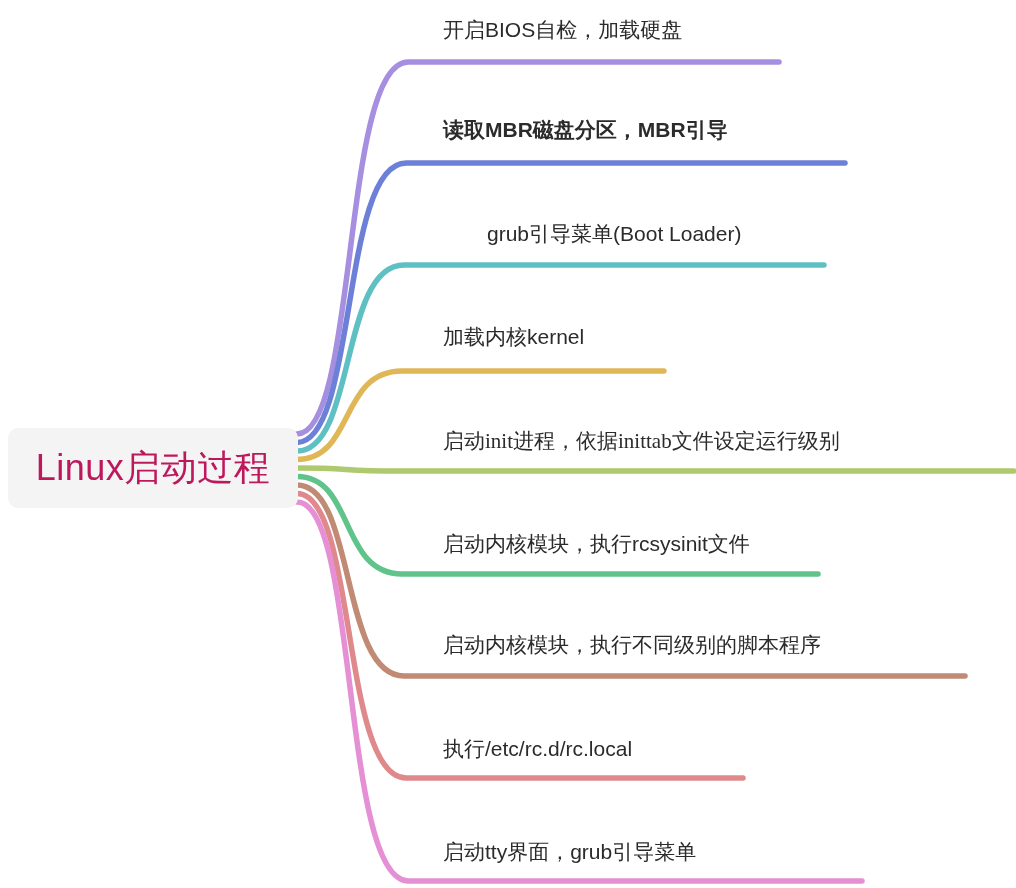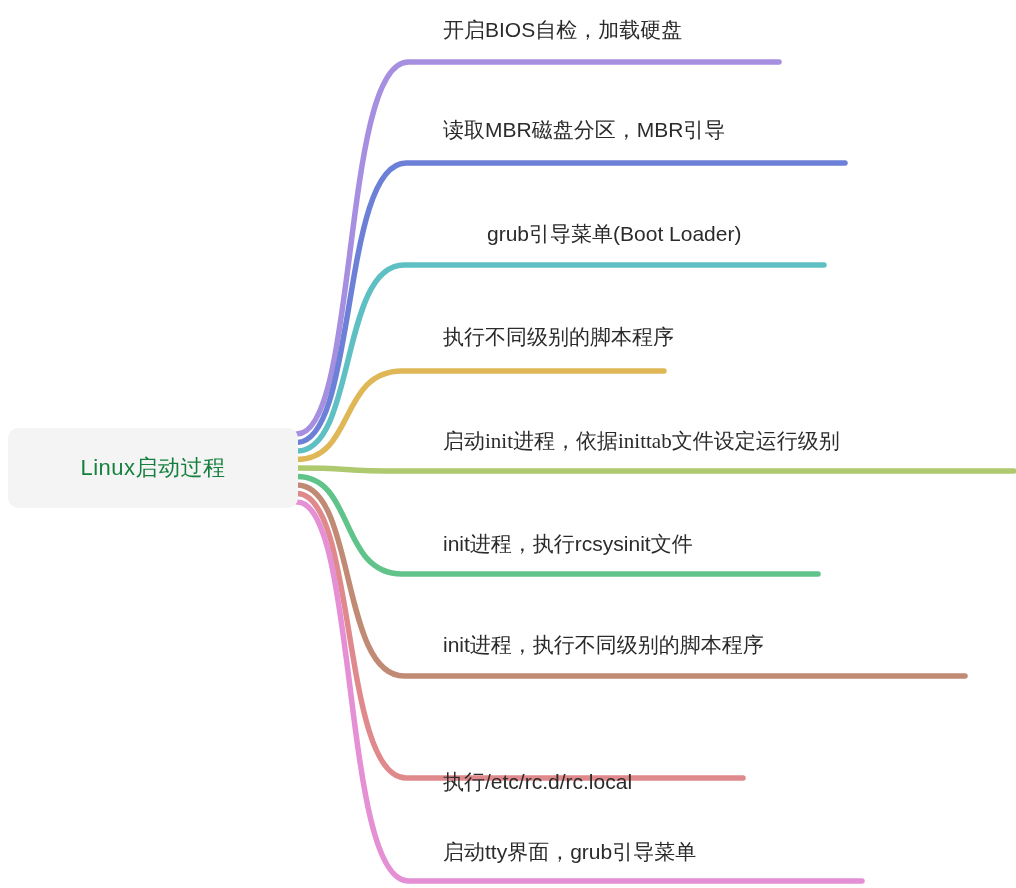--- a/index.html
+++ b/index.html
@@ -36,22 +36,22 @@
     width: 290px;
     height: 80px;
     background: #f4f4f4;
     border-radius: 10px;
     display: flex;
     align-items: center;
     justify-content: center;
     z-index: 3;
   }
   .root-label {
-    font-size: 22px;
-    color: #15803d;
+    font-size: 36px;
+    color: #be185d;
     letter-spacing: 0.5px;
     white-space: nowrap;
   }
   .branch-label {
     position: absolute;
     font-size: 21px;
     color: #2b2b2b;
     white-space: nowrap;
     z-index: 2;
     line-height: 1.1;
@@ -75,23 +75,23 @@
         <path d="M 297 502 C 358.193 502, 341.504 881, 408.26 881 L 862 881" fill="none" stroke="#e58fd4" stroke-width="5.5" stroke-linecap="round" stroke-linejoin="round"></path>
       </g>
   </svg>
 
   <div class="root-node">
     <span class="root-label">Linux启动过程</span>
   </div>
 
   <div id="branch-labels">
       <div class="branch-label" style="left: 443px; top: 18px;">开启BIOS自检，加载硬盘</div>
-      <div class="branch-label" style="left: 443px; top: 118px;">读取MBR磁盘分区，MBR引导</div>
+      <div class="branch-label" style="left: 443px; top: 118px; font-weight: bold;">读取MBR磁盘分区，MBR引导</div>
       <div class="branch-label" style="left: 443px; top: 222px; margin-left: 44px;">grub引导菜单(Boot Loader)</div>
-      <div class="branch-label" style="left: 443px; top: 325px;">执行不同级别的脚本程序</div>
+      <div class="branch-label" style="left: 443px; top: 325px;">加载内核kernel</div>
       <div class="branch-label" style="left: 443px; top: 430px; font-family: Liberation Serif, serif;">启动init进程，依据inittab文件设定运行级别</div>
-      <div class="branch-label" style="left: 443px; top: 532px;">init进程，执行rcsysinit文件</div>
-      <div class="branch-label" style="left: 443px; top: 633px;">init进程，执行不同级别的脚本程序</div>
-      <div class="branch-label" style="left: 443px; top: 770px;">执行/etc/rc.d/rc.local</div>
+      <div class="branch-label" style="left: 443px; top: 532px;">启动内核模块，执行rcsysinit文件</div>
+      <div class="branch-label" style="left: 443px; top: 633px;">启动内核模块，执行不同级别的脚本程序</div>
+      <div class="branch-label" style="left: 443px; top: 737px;">执行/etc/rc.d/rc.local</div>
       <div class="branch-label" style="left: 443px; top: 840px;">启动tty界面，grub引导菜单</div>
     </div>
 
 </div>
 
 </body></html>

